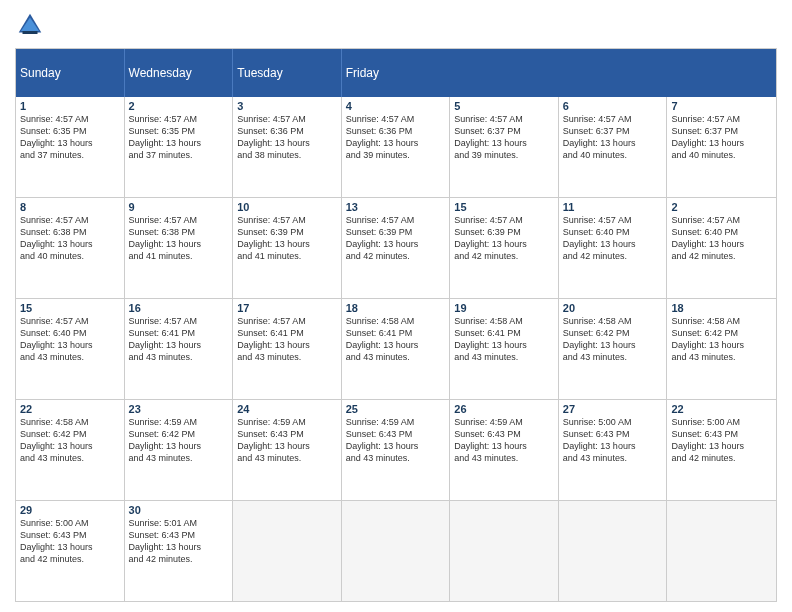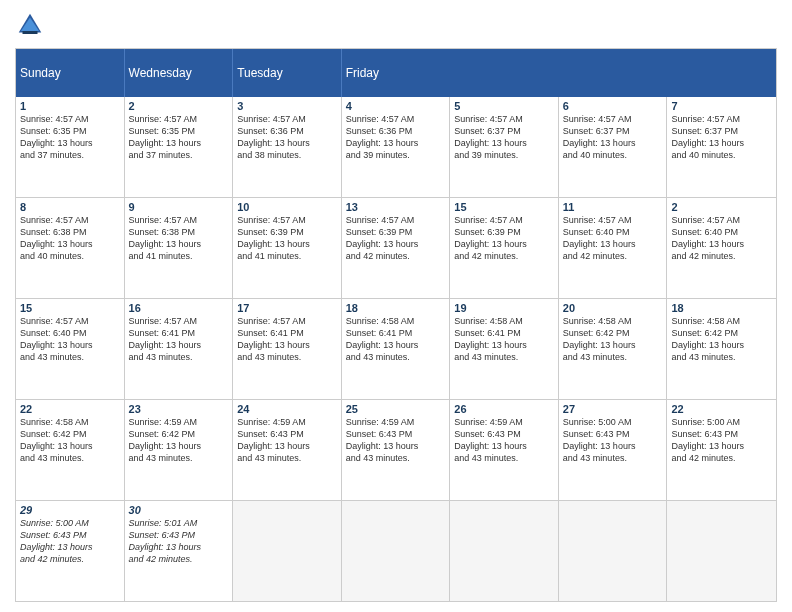--- a/index.html
+++ b/index.html
@@ -74,21 +74,21 @@
       flex: 1;
       display: flex;
       flex-direction: column;
     }
     .cal-row {
       display: grid;
       grid-template-columns: repeat(7, 1fr);
       flex: 1;
       border-bottom: 1px solid #ccc;
     }
-    .cal-row:last-child { border-bottom: none; font-style: italic; }
+    .cal-row:last-child { border-bottom: none; }
     .cal-cell {
       padding: 3px 4px;
       border-right: 1px solid #ccc;
       font-size: 9.5px;
       color: #333;
       vertical-align: top;
       background: #fff;
       min-height: 0;
     }
     .cal-cell:last-child { border-right: none; }

